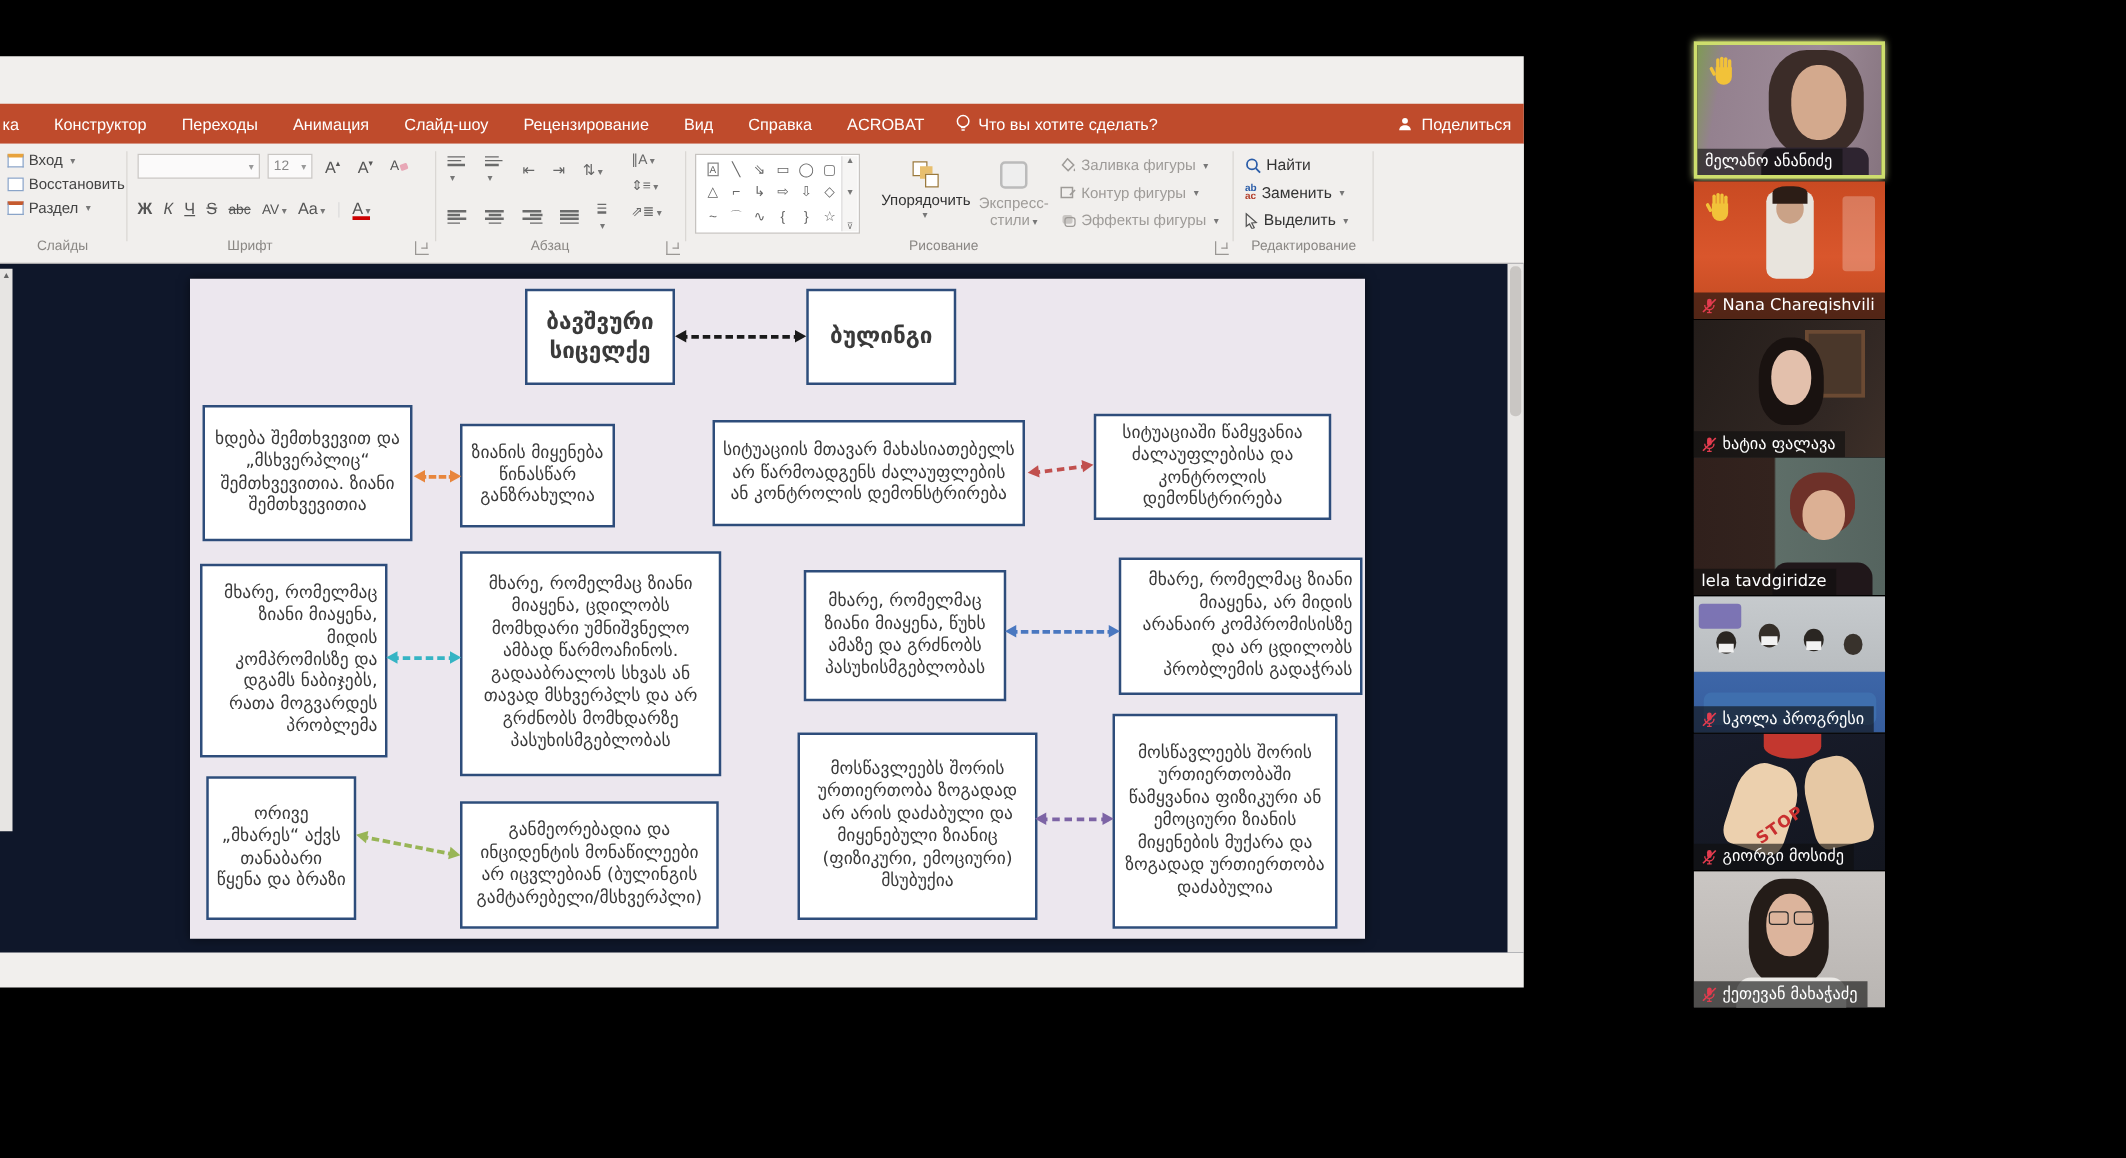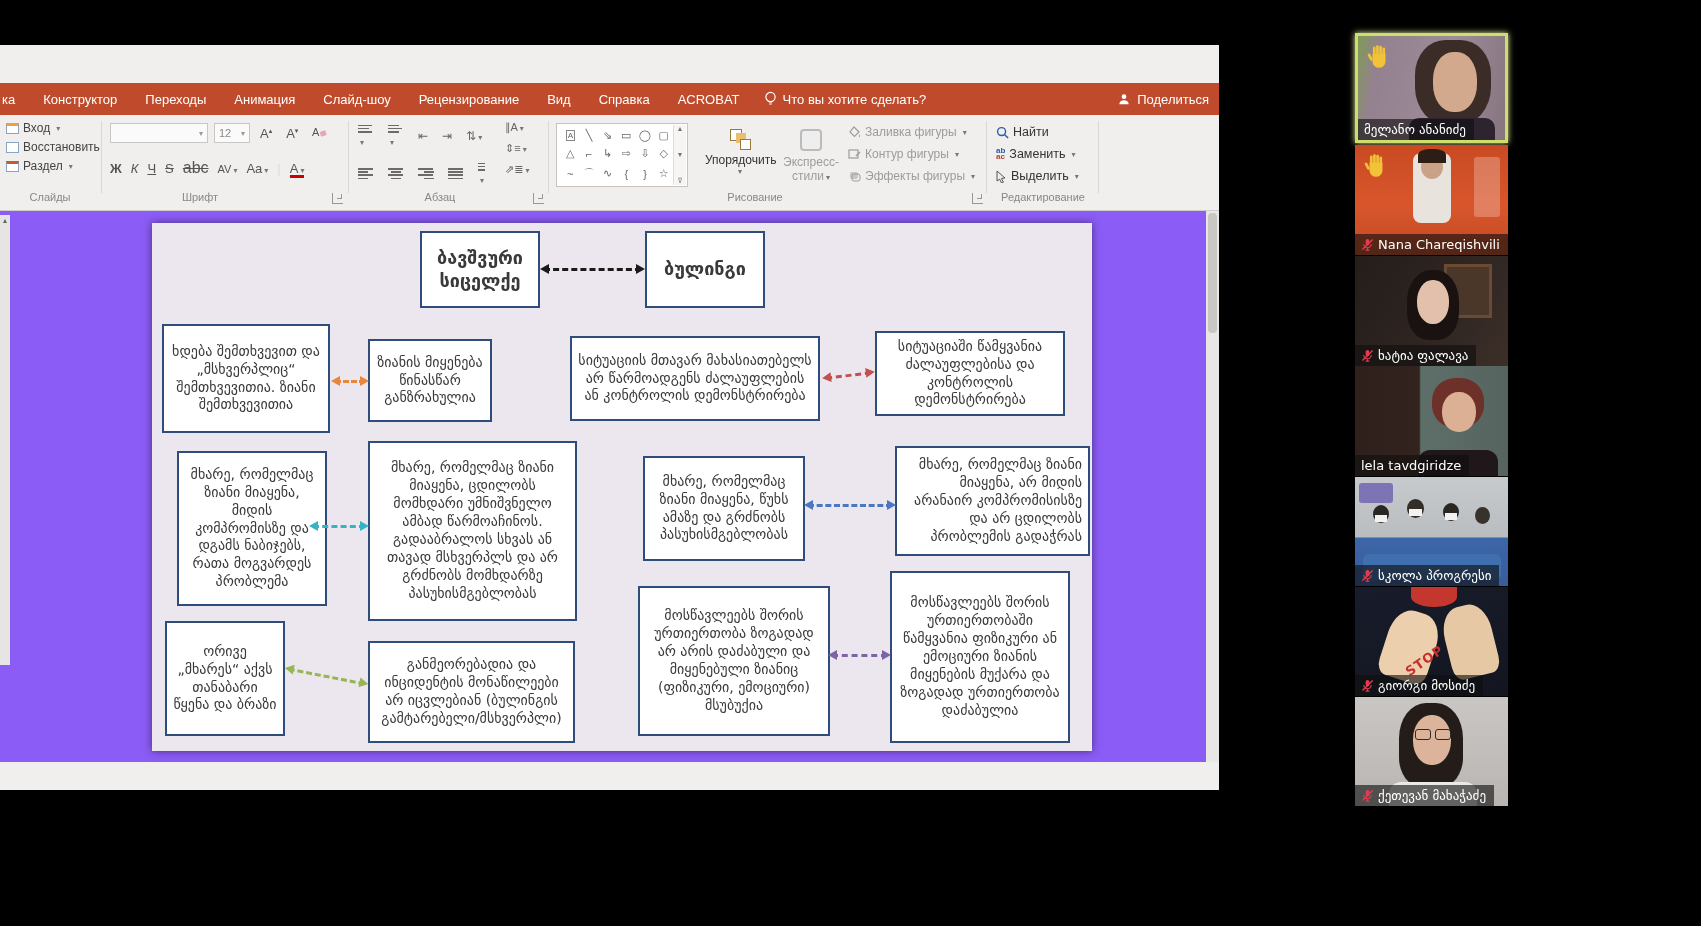--- a/index.html
+++ b/index.html
@@ -31,21 +31,21 @@
   .combo{background:#fbfafa;border:1px solid #c9c6c3;height:20px;box-sizing:border-box;font-size:11px;color:#888;display:flex;align-items:center;padding:0 4px;justify-content:space-between;}
   .fbtn{font-size:13px;color:#555;padding:1px 4px;}
   .shapesbox{background:#fff;border:1px solid #c6c3c0;display:grid;grid-template-columns:repeat(6,1fr);align-items:center;justify-items:center;font-size:11px;color:#666;padding:2px 14px 2px 4px;box-sizing:border-box;}
   .shapescroll{position:absolute;right:1px;top:1px;bottom:1px;width:12px;border-left:1px solid #ddd;display:flex;flex-direction:column;justify-content:space-between;align-items:center;font-size:7px;color:#777;background:#f6f5f4;}
   .gray{color:#9e9b98;}
   .launcher{position:absolute;width:10px;height:10px;border-left:1px solid #9a9794;border-bottom:1px solid #9a9794;top:78px;}
   .launcher::after{content:"";position:absolute;right:1px;top:1px;width:4px;height:4px;border-right:1px solid #9a9794;border-bottom:1px solid #9a9794;}
   .lines i{display:block;height:1.6px;background:#6b6b6b;margin:1.6px 0;}
 
   
-  #editor{left:0;top:166px;width:100%;height:551px;background:#8b5cf6;}
+  #editor{left:0;top:166px;width:100%;height:551px;background:#0f172a;}
   #leftstrip{left:0;top:4px;width:10px;height:450px;background:#e7e5e3;}
   #leftstrip .arr{position:absolute;top:2px;left:0;width:10px;text-align:center;font-size:7px;color:#666;}
   #vscroll{right:0;top:0;width:13px;height:100%;background:#e9e7e5;}
   #vscroll .thumb{position:absolute;top:2px;left:2px;width:9px;height:120px;background:#c9c6c3;border-radius:4px;}
 
   
   #slide{left:152px;top:12px;width:940px;height:528px;background:#ece7ee;box-shadow:0 0 8px rgba(0,0,0,.5);}
   .sbox{position:absolute;background:#fff;border:2px solid #2e4d7b;box-sizing:border-box;display:flex;align-items:center;justify-content:center;text-align:center;color:#3a3a3a;font-size:14px;line-height:1.28;padding:4px 6px;}
   .sbox.hdr{font-size:18px;font-weight:600;line-height:1.25;}
   .connector{position:absolute;height:0;border-top:3px dashed var(--c,#000);}
@@ -141,21 +141,21 @@
             <text x="0" y="11" font-size="11" fill="#555">A</text>
             <rect x="8" y="6" width="6" height="5" rx="1" fill="#e8a7b6" transform="rotate(-20 11 8)"></rect>
           </svg>
       </span>
     </div>
     <div class="abs" style="left:110px;top:44px;display:flex;gap:9px;align-items:baseline;font-size:13px;color:#555;">
       <b>Ж</b>
       <i>К</i>
       <u>Ч</u>
       <s>S</s>
-      <s style="font-size:16px">abc</s>
+      <s style="font-size:11px">abc</s>
       <span class="dd" style="font-size:11px">AV</span>
       <span class="dd">Aa</span>
       <span style="color:#ddd">|</span>
       <span class="dd" style="border-bottom:3px solid #c00;line-height:1">A</span>
     </div>
     <div class="grouplabel" style="left:150px;width:100px">Шрифт</div>
     <div class="launcher" style="left:332px"></div>
     <div class="vsep" style="left:348px"></div>
 
     <div class="abs" style="left:358px;top:8px;display:flex;gap:14px;align-items:center;">
@@ -331,21 +331,21 @@
         </div>
       <div class="connector" style="left: 183px; top: 157px; width: 30px; --c: #e8863c;"></div>
       <div class="sbox" style="left:418px;top:113px;width:250px;height:85px;">
           <span>სიტუაციის მთავარ მახასიათებელს არ წარმოადგენს ძალაუფლების ან კონტროლის დემონსტრირება</span>
         </div>
       <div class="sbox" style="left:723px;top:108px;width:190px;height:85px;">
           <span>სიტუაციაში წამყვანია ძალაუფლებისა და კონტროლის დემონსტრირება</span>
         </div>
       <div class="connector" style="left: 674px; top: 151px; width: 45px; transform: rotate(-7deg); --c: #c1504e;"></div>
 
-      <div class="sbox" style="left:25px;top:228px;width:150px;height:155px;">
+      <div class="sbox" style="left:8px;top:228px;width:150px;height:155px;text-align:right;">
           <span>მხარე, რომელმაც ზიანი მიაყენა, მიდის კომპრომისზე და დგამს ნაბიჯებს, რათა მოგვარდეს პრობლემა</span>
         </div>
       <div class="sbox" style="left:216px;top:218px;width:209px;height:180px;">
           <span>მხარე, რომელმაც ზიანი მიაყენა, ცდილობს მომხდარი უმნიშვნელო ამბად წარმოაჩინოს. გადააბრალოს სხვას ან თავად მსხვერპლს და არ გრძნობს მომხდარზე პასუხისმგებლობას</span>
         </div>
       <div class="connector" style="left: 161px; top: 302px; width: 52px; --c: #35b4c4;"></div>
       <div class="sbox" style="left:491px;top:233px;width:162px;height:105px;align-items:center;">
           <span>მხარე, რომელმაც ზიანი მიაყენა, წუხს ამაზე და გრძნობს პასუხისმგებლობას</span>
         </div>
       <div class="sbox" style="left:743px;top:223px;width:195px;height:110px;text-align:right;">

